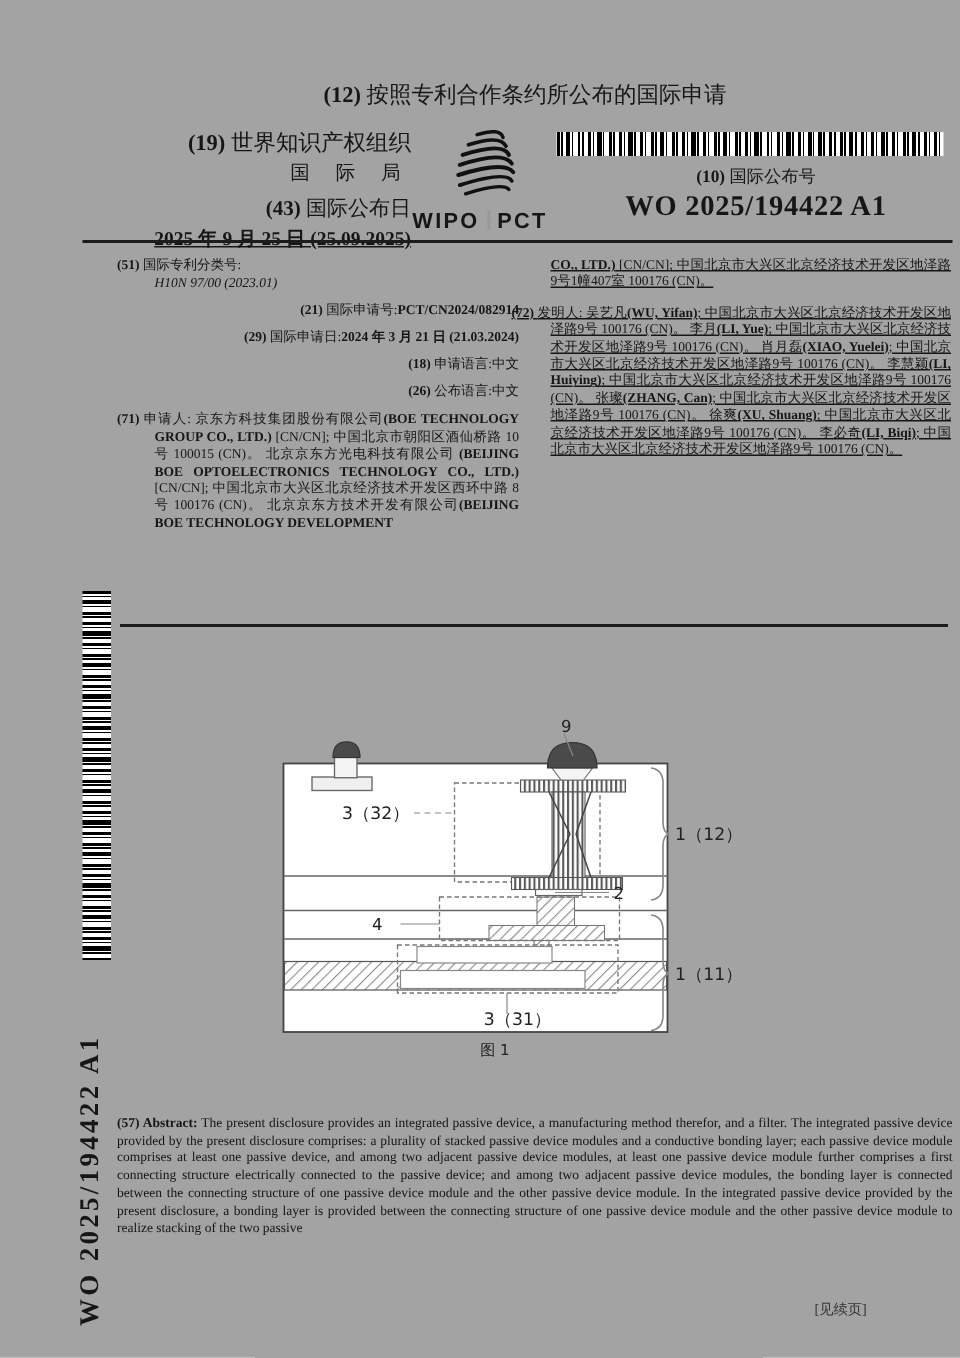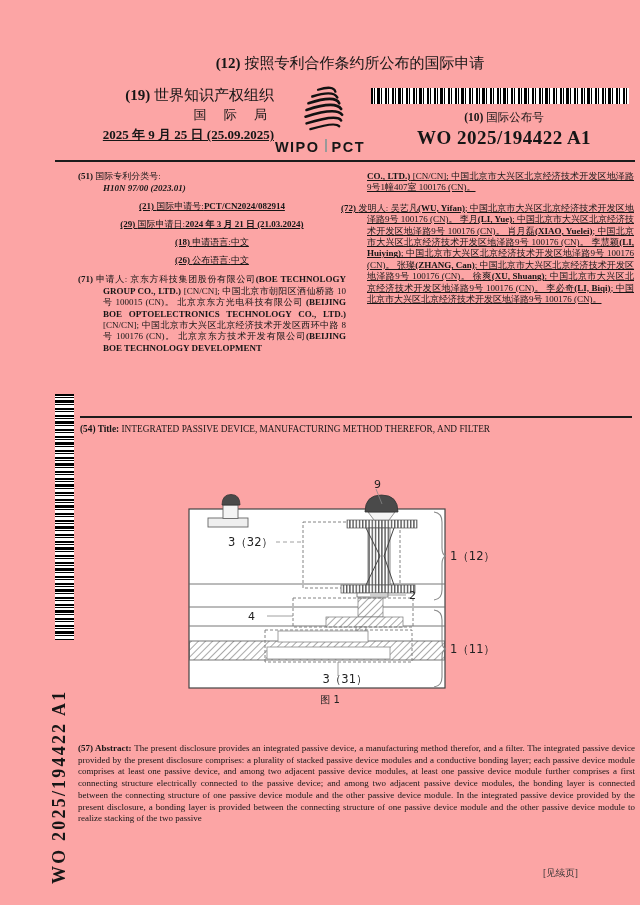--- a/index.html
+++ b/index.html
@@ -1,17 +1,17 @@
 <!DOCTYPE html>
 <html><head>
 <meta charset="utf-8">
 <style>
   html,body{margin:0;padding:0;background:#d9d9d9;}
   .page{
-    position:relative;width:640px;height:905px;background:#fca5a5;
+    position:relative;width:640px;height:905px;background:#a3a3a3;
     font-family:"Liberation Serif","DejaVu Serif",serif;color:#161616;
     overflow:hidden;margin:0 auto;
   }
   .abs{position:absolute;}
   .sg-b{font-weight:700;}
   
   .pct-line{top:54px;left:60px;right:0;text-align:center;font-size:15px;}
   .hdr-left{top:86px;left:62px;width:212px;text-align:right;}
   .hdr-org{font-size:15px;}
   .hdr-bureau{font-size:13px;letter-spacing:7px;margin-top:1px;}
@@ -26,23 +26,23 @@
     background:repeating-linear-gradient(90deg,#000 0 2px,#fff 2px 3px,#000 3px 4px,#fff 4px 6px,#000 6px 9px,#fff 9px 10px,#000 10px 11px,#fff 11px 14px,#000 14px 16px,#fff 16px 17px,#000 17px 18px,#fff 18px 21px);}
   .pubno-block{top:110px;left:378px;width:252px;text-align:center;}
   .pubno-label{font-size:11.5px;}
   .pubno{font-size:19px;font-weight:700;margin-top:2px;letter-spacing:.5px;}
   .rule1{top:160px;left:55px;width:580px;height:2px;background:#1c1c1c;}
   .rule2{top:416px;left:80px;width:552px;height:2px;background:#1c1c1c;}
   
   .col{font-size:9px;line-height:11.4px;text-align:justify;}
   .col-left{top:171px;left:78px;width:268px;}
   .col-right{top:171px;left:341px;width:293px;text-decoration:underline;}
-  .frow{display:flex;justify-content:center;margin-bottom:6.5px;text-decoration:underline;}
+  .frow{display:flex;justify-content:flex-end;margin-bottom:6.5px;}
   .fval-b{font-weight:700;}
-  .ipc-val{margin-left:25px;font-weight:700;font-style:italic;margin-bottom:6.5px;margin-top:1px;}
+  .ipc-val{margin-left:25px;font-weight:400;font-style:italic;margin-bottom:6.5px;margin-top:1px;}
   .hang{padding-left:25px;text-indent:-25px;}
   .applicants{margin-top:8px;}
   .cont-para{margin-left:26px;}
   .inventors{margin-top:9px;padding-left:26px;text-indent:-26px;}
   
   .title-line{left:80px;width:552px;font-size:9.3px;}
   .title-en{top:424px;}
   .title-zh{top:446px;}
   
   .abstract{top:743px;left:78px;width:557px;font-size:9px;line-height:11.7px;text-align:justify;}
@@ -59,20 +59,21 @@
 </head>
 <body>
 
 <div class="page">
 
   <div class="abs pct-line"><span class="sg-b">(12) </span><span>按照专利合作条约所公布的国际申请</span></div>
 
   <div class="abs hdr-left">
     <div class="hdr-org"><span class="sg-b">(19) </span><span>世界知识产权组织</span></div>
     <div class="hdr-bureau">国 际 局</div>
+    <div class="hdr-datelabel"><span class="sg-b">(43) </span><span>国际公布日</span></div>
     <div class="hdr-date">2025 年 9 月 25 日 (25.09.2025)</div>
   </div>
 
   <div class="abs logo-block">
     <svg width="64" height="50" viewBox="0 0 64 52">
       <g stroke="#111" fill="none" stroke-linecap="round">
         <path d="M30 6 Q46 1 48 8" stroke-width="2.4"></path>
         <path d="M24 13 Q46 6 50 14" stroke-width="2.6"></path>
         <path d="M20 20 Q48 11 52 20" stroke-width="2.8"></path>
         <path d="M18 27 Q48 17 54 26" stroke-width="2.8"></path>
@@ -123,21 +124,20 @@
 
   <div class="abs col col-right">
     <div class="cont-para"><span class="sg-b">CO., LTD.)</span><span> [CN/CN]; 中国北京市大兴区北京经济技术开发区地泽路9号1幢407室 100176 (CN)。</span></div>
     <div class="inventors"><span class="sg-b">(72) </span><span>发明人: 吴艺凡</span><span class="sg-b">(WU, Yifan)</span><span>; 中国北京市大兴区北京经济技术开发区地泽路9号 100176 (CN)。  李月</span><span class="sg-b">(LI, Yue)</span><span>; 中国北京市大兴区北京经济技术开发区地泽路9号 100176 (CN)。  肖月磊</span><span class="sg-b">(XIAO, Yuelei)</span><span>; 中国北京市大兴区北京经济技术开发区地泽路9号 100176 (CN)。  李慧颖</span><span class="sg-b">(LI, Huiying)</span><span>; 中国北京市大兴区北京经济技术开发区地泽路9号 100176 (CN)。  张璨</span><span class="sg-b">(ZHANG, Can)</span><span>; 中国北京市大兴区北京经济技术开发区地泽路9号 100176 (CN)。  徐爽</span><span class="sg-b">(XU, Shuang)</span><span>; 中国北京市大兴区北京经济技术开发区地泽路9号 100176 (CN)。  李必奇</span><span class="sg-b">(LI, Biqi)</span><span>; 中国北京市大兴区北京经济技术开发区地泽路9号 100176 (CN)。</span></div>
   </div>
 
   <div class="abs barcode-left"></div>
   <div class="abs side-pubno">WO 2025/194422 A1</div>
 
   <div class="abs rule2"></div>
-  <div class="abs title-line title-en"><span class="sg-b">(54) </span><span class="sg-b">Title: </span><span>INTEGRATED PASSIVE DEVICE, MANUFACTURING METHOD THEREFOR, AND FILTER</span></div>
 
   <svg class="abs fig" viewBox="0 0 330 234">
     <defs>
       <pattern id="hat" width="5" height="5" patternUnits="userSpaceOnUse" patternTransform="rotate(45)">
         <rect width="5" height="5" fill="#fff"></rect>
         <line x1="0" y1="0" x2="0" y2="5" stroke="#8d8d8d" stroke-width="1.5"></line>
       </pattern>
       <pattern id="vs" width="3.2" height="4" patternUnits="userSpaceOnUse">
         <rect width="3.2" height="4" fill="#fff"></rect>
         <rect width="1.4" height="4" fill="#5a5a5a"></rect>

